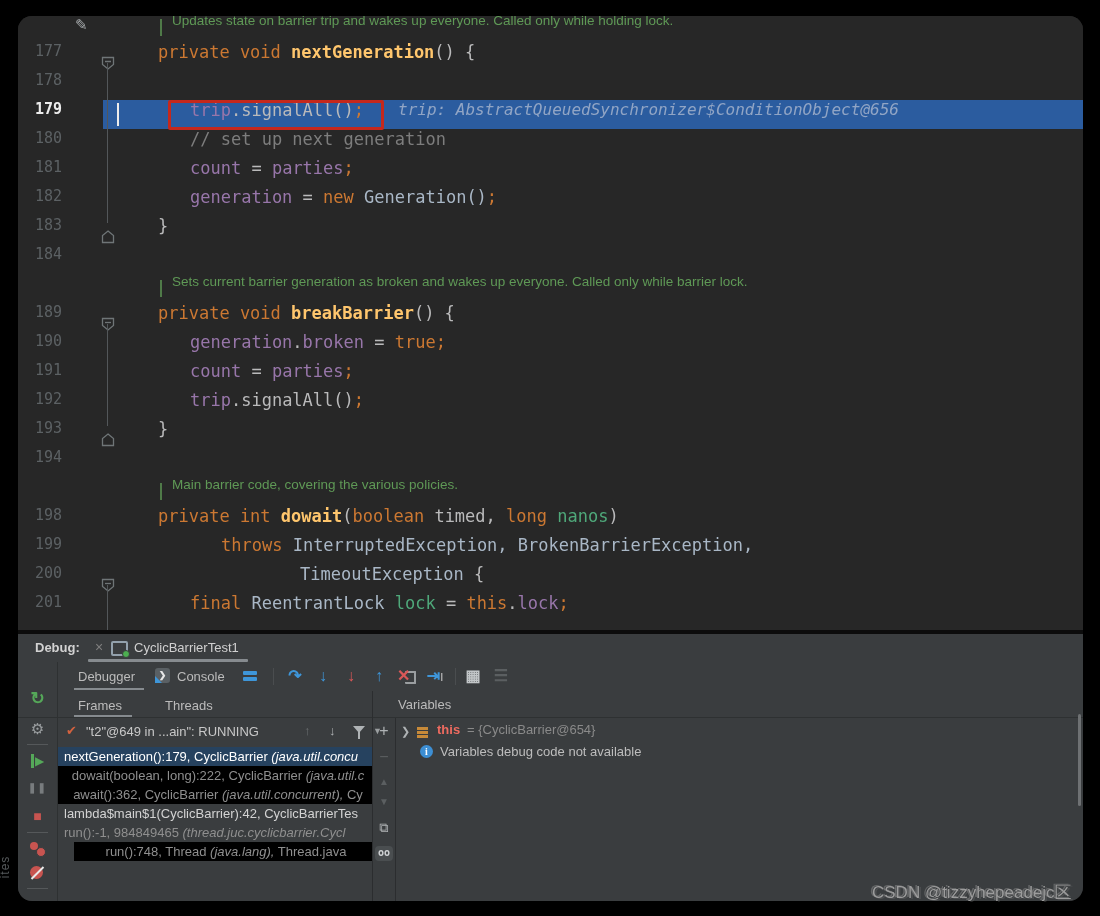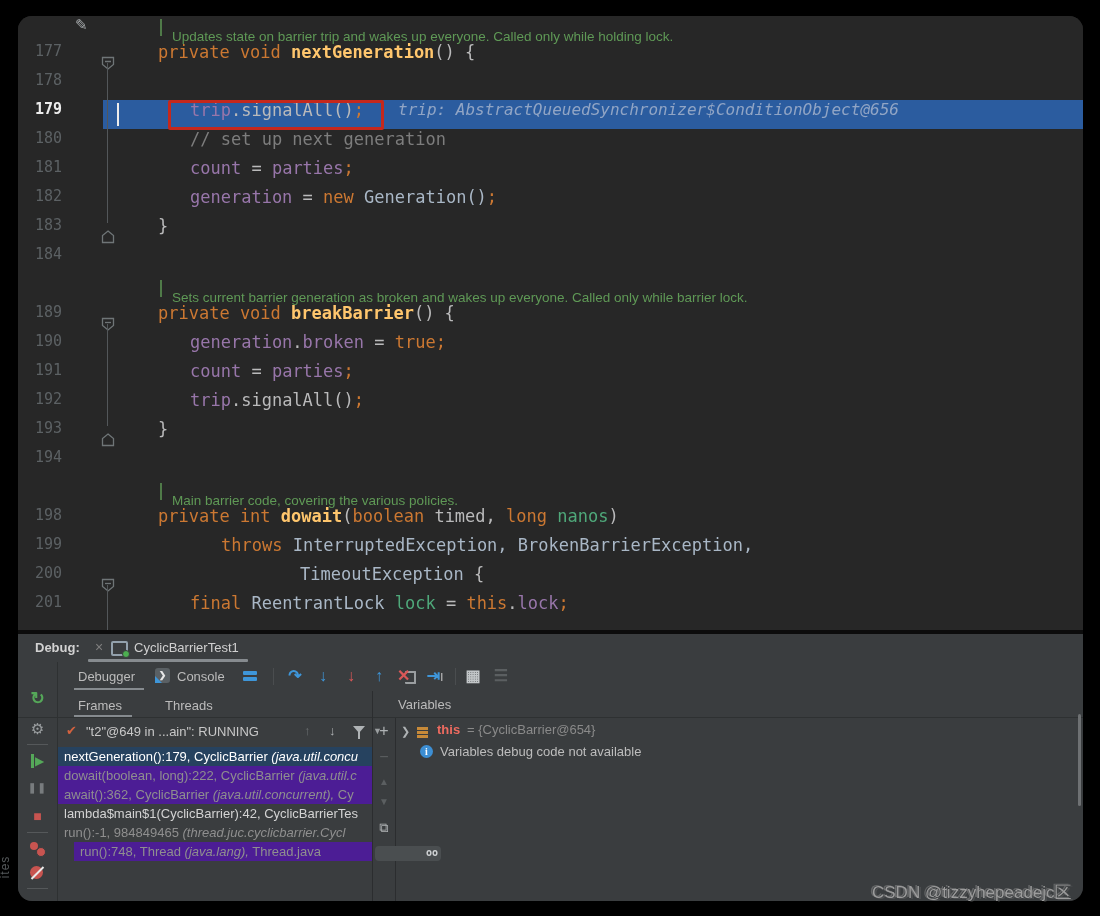--- a/index.html
+++ b/index.html
@@ -13,21 +13,21 @@
   #code-lines{position:absolute;inset:0;}
   .row{position:absolute;left:0;right:0;height:29px;line-height:29px;white-space:pre;}
   .execbg{position:absolute;left:85px;right:0;top:0;bottom:0;background:#2B5C9F;}
   .ln{position:absolute;left:0;top:0;width:44px;text-align:right;color:#5C6164;
       font:15px "DejaVu Sans Mono",monospace;}
   .exec .ln{color:#ECECEC;font-weight:bold;}
   .code{position:absolute;top:0;font:17px "DejaVu Sans Mono",monospace;color:#BABABB;}
   .s-k{color:#CC7832;} .s-m{color:#FFC66D;font-weight:bold;} .s-f{color:#9876AA;}
   .s-p{color:#BABABB;} .s-t{color:#A9B7C6;} .s-c{color:#7D7D7D;} .s-g{color:#4FA87A;}
   .docbar{position:absolute;left:142px;top:6px;width:2px;height:17px;background:#4F7A48;}
-  .doctext{position:absolute;left:154px;top:16px;font:13.5px "Liberation Sans",sans-serif;color:#5F9956;}
+  .doctext{position:absolute;left:154px;top:0;font:13.5px "Liberation Sans",sans-serif;color:#5F9956;}
   .foldm{position:absolute;left:83px;top:8px;width:14px;height:14px;}
   .fguide{position:absolute;left:89px;width:1px;background:#53575A;}
   .caret{position:absolute;left:99px;top:3px;width:2px;height:23px;background:#ECECEC;}
   .redbox{position:absolute;left:150px;top:0;width:210px;height:24px;border:3px solid #C5281C;border-radius:2px;}
   .hint{position:absolute;left:380px;top:0;font:italic 16px "DejaVu Sans Mono",monospace;color:#91A5C5;}
   #pencil{position:absolute;left:57px;top:0px;color:#A7ABAD;font-size:15px;}
   
   #ed-sep{position:absolute;left:0;top:614px;width:100%;height:4px;background:#0c0c0c;}
   
   #debug{position:absolute;left:0;top:618px;width:100%;height:267px;background:#3A3D3F;color:#BBB;font-size:13px;}
@@ -82,21 +82,21 @@
   .thic{position:absolute;top:5px;font-size:13px;font-weight:bold;}
   #th-up{left:246px;color:#6A6E70;} #th-down{left:271px;color:#AFB3B5;}
   #th-funnel{left:295px;top:8px;width:0;height:0;border-left:6px solid transparent;border-right:6px solid transparent;border-top:7px solid #AFB3B5;}
   #th-funnel:after{content:"";position:absolute;left:-1px;top:-2px;width:2px;height:8px;background:#AFB3B5;}
   #th-chev{left:315px;top:8px;color:#9A9EA0;font-size:9px;}
   #frames-list{position:absolute;left:0;top:29px;right:0;bottom:0;}
   .frow{position:absolute;left:0;right:0;height:19px;line-height:19px;padding-left:6px;white-space:pre;overflow:hidden;
     color:#8F8F8F;font-size:13px;box-sizing:border-box;}
   .frow .fi{font-style:italic;}
   .frow.selected{background:#26425F;color:#FFFFFF;}
-  .frow.lib{background:#4c1d95;}
+  .frow.lib{background:#000000;text-align:center;}
   .frow.bright{color:#D3D3D3;}
   
   #mini-bar{position:absolute;left:354px;top:84px;width:22px;bottom:0;border-left:1px solid #2B2D2F;border-right:1px solid #2B2D2F;}
   .mic{position:absolute;left:0;width:22px;text-align:center;color:#AFB3B5;}
   .mdim{color:#5B5F61;}
   #mic-glasses{left:2px;width:18px;height:15px;background:#4A4E50;border-radius:4px;color:#D0D3D5;
     font:bold 10px "DejaVu Sans Mono",monospace;line-height:14px;}
   
   #vars-panel{position:absolute;left:377px;top:84px;right:0;bottom:0;}
   #var-chevron{position:absolute;left:6px;top:7px;color:#AFB3B5;font-size:11px;}
@@ -246,21 +246,21 @@
             <div class="frow lib" style="top: 95px; margin-left: 16px;"><span>run():748, Thread </span><span class="fi">(java.lang),</span><span> Thread.java</span></div>
           </div>
       </div>
 
       <div id="mini-bar">
         <div class="mic" style="top:4px;font-size:16px;">+</div>
         <div class="mic mdim" style="top:30px;font-size:16px;">−</div>
         <div class="mic mdim" style="top:58px;font-size:10px;">▲</div>
         <div class="mic mdim" style="top:78px;font-size:10px;">▼</div>
         <div class="mic" style="top:102px;font-size:13px;">⧉</div>
-        <div class="mic" id="mic-glasses" style="top:128px;padding-left:48px;">oo</div>
+        <div class="mic" id="mic-glasses" style="top:128px;">oo</div>
       </div>
 
       <div id="vars-panel">
         <span id="var-chevron">❯</span>
         <span id="var-field-ic"></span>
         <span id="var-this">this</span>
         <span id="var-value">= {CyclicBarrier@654}</span>
         <span id="var-info-ic">i</span>
         <span id="var-info">Variables debug code not available</span>
         <div id="var-scrollbar"></div>

